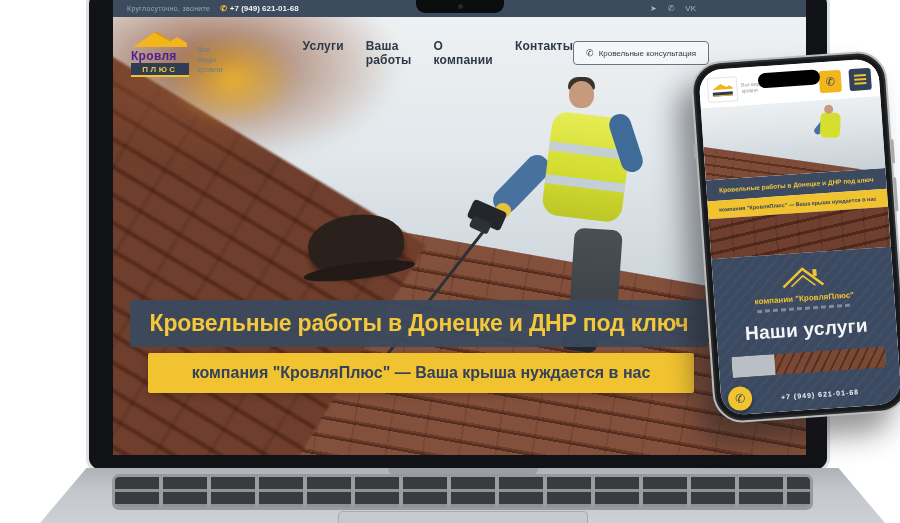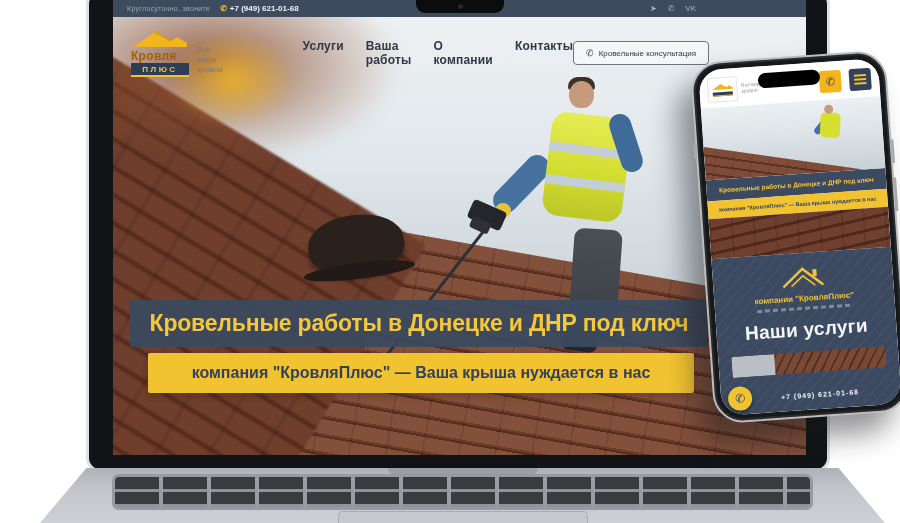--- a/index.html
+++ b/index.html
@@ -44,21 +44,21 @@
     color:#f1f3f5; font-weight:bold; font-size:8px; cursor:pointer; }
   .tb-phone .ph-ic { color:#f2c331; font-size:8px; }
   .tb-social { margin-left:auto; margin-right:96px; display:flex; gap:11px; align-items:center; }
   .tb-social span { color:#a7b4c2; font-size:8px; line-height:1; cursor:pointer; }
 
   .site-header { position:absolute; left:0; top:17px; width:100%; height:72px; z-index:40;
     display:flex; align-items:center; padding:0 18px; }
   .logo { display:flex; align-items:flex-start; gap:8px; cursor:pointer; }
   .logo-graphic { width:64px; }
   .logo-roof { display:block; }
-  .logo-name { font-size:12px; font-weight:bold; color:#a16207; line-height:1;
+  .logo-name { font-size:12px; font-weight:bold; color:#4c1d95; line-height:1;
     letter-spacing:.3px; margin-top:1px; }
   .logo-plus { margin-top:1px; background:#2e3c55; color:#f2c331; font-size:8px;
     font-weight:bold; letter-spacing:2.5px; text-align:center; padding:2px 0 1px;
     border-bottom:2px solid #f2c331; }
   .logo-tagline { font-size:8px; color:#717c89; line-height:1.25; margin-top:16px; }
   .site-nav { display:flex; gap:22px; margin-left:74px; }
   .site-nav span { font-size:12px; color:#2e3947; cursor:pointer; letter-spacing:.2px;font-weight:bold; }
   .cta-btn { margin-left:auto; margin-right:96px; display:flex; align-items:center; gap:5px;
     border:1px solid #6b7480; border-radius:4px; background:rgba(252,252,252,.6);
     padding:6px 12px; font-size:8px; color:#2f3a48; cursor:pointer; white-space:nowrap; }

